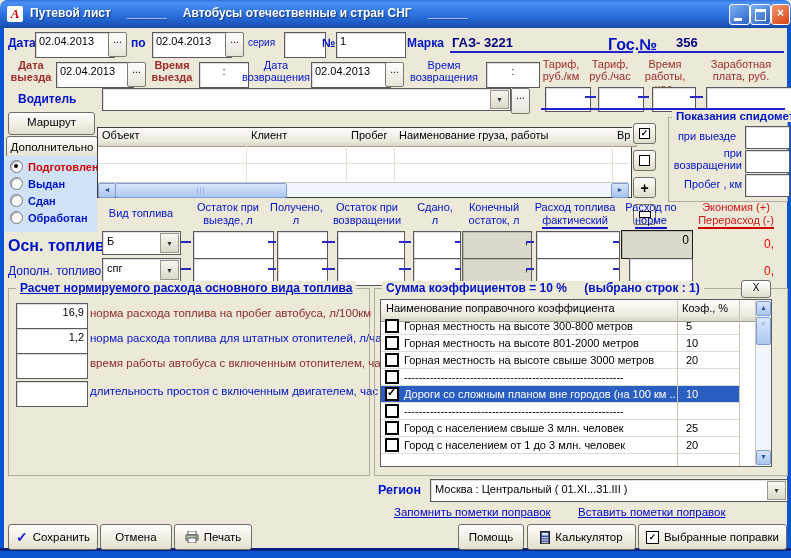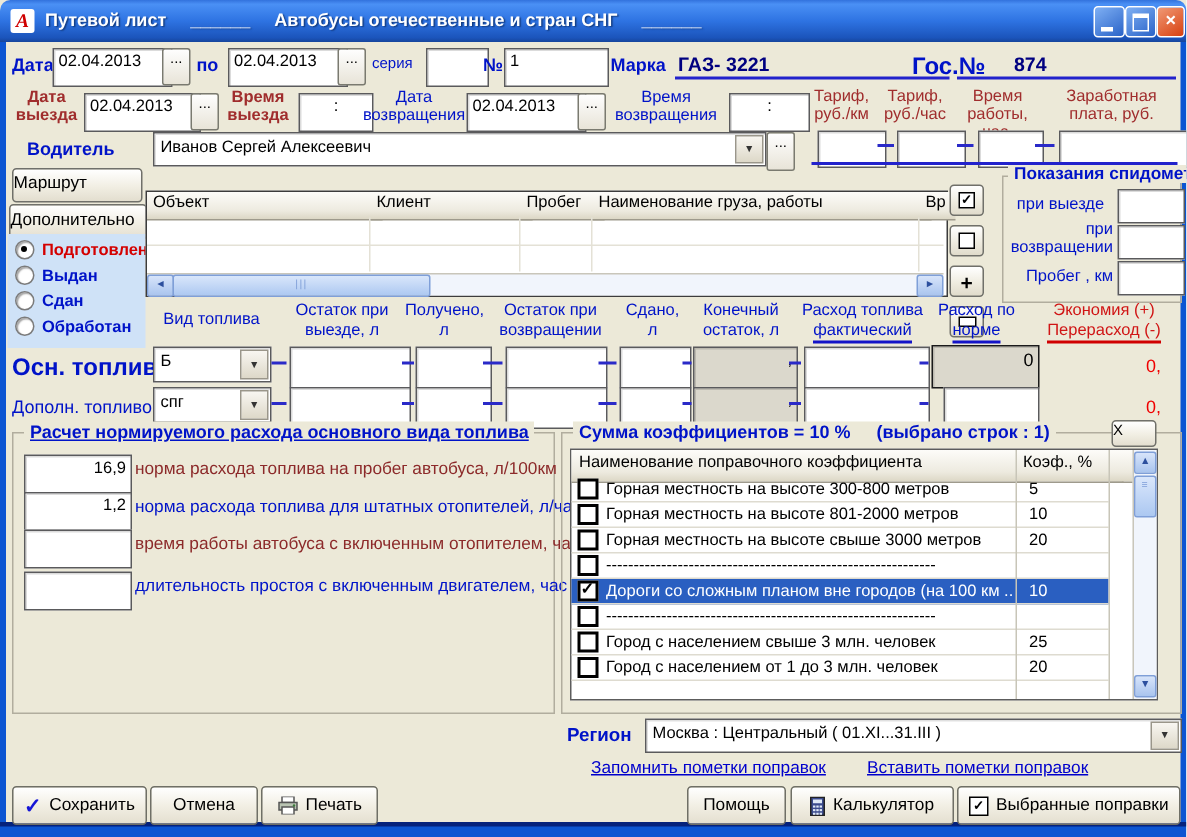--- a/index.html
+++ b/index.html
@@ -30,21 +30,21 @@
   .tf{position:absolute;background:#fff;border:1px solid #5a5a5c;box-shadow:inset 1px 1px 0 rgba(0,0,0,.14);padding:2px 3px;font-size:11px;overflow:hidden;white-space:nowrap}
   .tf.gray{background:#dbd8cc}
   .tf.r{text-align:right}
   .tf.c{text-align:center}
   .mini-btn{position:absolute;background:linear-gradient(#fefefe,#e8e4d8);border:1px solid #7a7a70;border-radius:2px;font-size:10px;line-height:8px;text-align:center;padding-top:3px}
   .combo{position:absolute;background:#fff;border:1px solid #5a5a5c;box-shadow:inset 1px 1px 0 rgba(0,0,0,.12)}
   .combo .val{position:absolute;left:4px;top:3px;right:20px;overflow:hidden;white-space:nowrap}
   .dd{position:absolute;right:1px;top:1px;bottom:1px;width:17px;background:linear-gradient(#f8f6f1,#ddd8c8);border:1px solid #9a968a;font-size:7px;text-align:center;color:#333;display:flex;align-items:center;justify-content:center}
   .dash{position:absolute;border-top:2px solid #2a2ac8}
   .hline{position:absolute;border-top:2px solid #2222cc}
-  .xbtn{position:absolute;background:linear-gradient(#ffffff,#f1eee3 55%,#e3decf);border:1px solid #70706a;border-radius:3px;font-size:11.5px;color:#000}
+  .xbtn{position:absolute;background:linear-gradient(#ffffff,#f1eee3 55%,#e3decf);border:1px solid #70706a;border-radius:3px;text-align:center;font-size:11.5px;color:#000}
   .fbtn{position:absolute;top:524px;height:24px;background:linear-gradient(#ffffff,#f2efe4 50%,#e4dfd0);border:1px solid #6f6f66;border-radius:3px;font-size:11.5px;display:flex;align-items:center;justify-content:center;gap:5px}
   
   .status-panel{position:absolute;left:5px;top:156px;width:92px;height:74px;background:#cfe2f7;padding-top:2px}
   .status-item{display:flex;align-items:center;gap:5px;height:17px;padding-left:5px}
   .rdo{width:11px;height:11px;border-radius:50%;background:#fff;border:1px solid #7b7b7b;box-shadow:inset 1px 1px 1px rgba(0,0,0,.35);position:relative;flex:none}
   .status-item.selected .rdo::after{content:"";position:absolute;left:3px;top:3px;width:4px;height:4px;border-radius:50%;background:#000}
   .slabel{color:#0013c8;font-weight:bold}
   .status-item.selected .slabel{color:#d40000}
   
   .otable{position:absolute;left:97px;top:127px;width:533px;height:69px;border:1px solid #3c3c3c;background:#fff}
@@ -112,21 +112,21 @@
   <div class="mini-btn" style="left:225px;top:32px;width:17px;height:20px">...</div>
   <div class="abs bln" style="left:248px;top:37px;font-size:10px">серия</div>
   <div class="tf" style="left:284px;top:32px;width:34px;height:20px"></div>
   <div class="abs bl" style="left:322px;top:36px;font-size:12px">№</div>
   <div class="tf" style="left:336px;top:32px;width:62px;height:20px">1</div>
 
   <div class="abs bl" style="left:407px;top:36px;font-size:12px">Марка</div>
   <div class="abs navy" style="left:452px;top:35px">ГАЗ- 3221</div>
   <div class="hline" style="left:450px;top:51px;width:183px"></div>
   <div class="abs bl" style="left:608px;top:36px;font-size:16px">Гос.№</div>
-  <div class="abs navy" style="left:676px;top:35px">874</div>
+  <div class="abs navy" style="left:676px;top:35px">356</div>
   <div class="hline" style="left:638px;top:51px;width:146px"></div>
 
   <div class="abs rl pre" style="left:8px;top:59px;width:46px">Дата
 выезда</div>
   <div class="tf" style="left:56px;top:62px;width:70px;height:20px">02.04.2013</div>
   <div class="mini-btn" style="left:127px;top:62px;width:17px;height:20px">...</div>
   <div class="abs rl pre" style="left:147px;top:59px;width:50px">Время
 выезда</div>
   <div class="tf c" style="left:199px;top:62px;width:42px;height:20px">:</div>
   <div class="abs bl pre" style="left:242px;top:59px;width:68px;font-weight:normal;color:#0013c8">Дата
@@ -149,21 +149,20 @@
   <div class="dash" style="left:585px;top:96px;width:11px"></div>
   <div class="tf" style="left:598px;top:87px;width:38px;height:19px"></div>
   <div class="dash" style="left:638px;top:96px;width:11px"></div>
   <div class="tf" style="left:652px;top:87px;width:36px;height:19px"></div>
   <div class="dash" style="left:690px;top:96px;width:13px"></div>
   <div class="tf" style="left:706px;top:87px;width:78px;height:19px"></div>
   <div class="hline" style="left:541px;top:108px;width:244px"></div>
 
   <div class="abs bl" style="left:18px;top:92px;font-size:12px">Водитель</div>
   <div class="combo" style="left:102px;top:88px;width:407px;height:21px">
-    <span class="val">Иванов Сергей Алексеевич</span>
     <span class="dd">▼</span>
   </div>
   <div class="mini-btn" style="left:511px;top:88px;width:17px;height:21px">...</div>
 
   <div class="xbtn" style="left:8px;top:112px;width:85px;height:21px;line-height:19px">Маршрут</div>
   <div class="xbtn" style="left:6px;top:136px;width:90px;height:22px;line-height:20px">Дополнительно</div>
   <div class="status-panel">
 
       <div class="status-item selected">
         <span class="rdo"></span>

